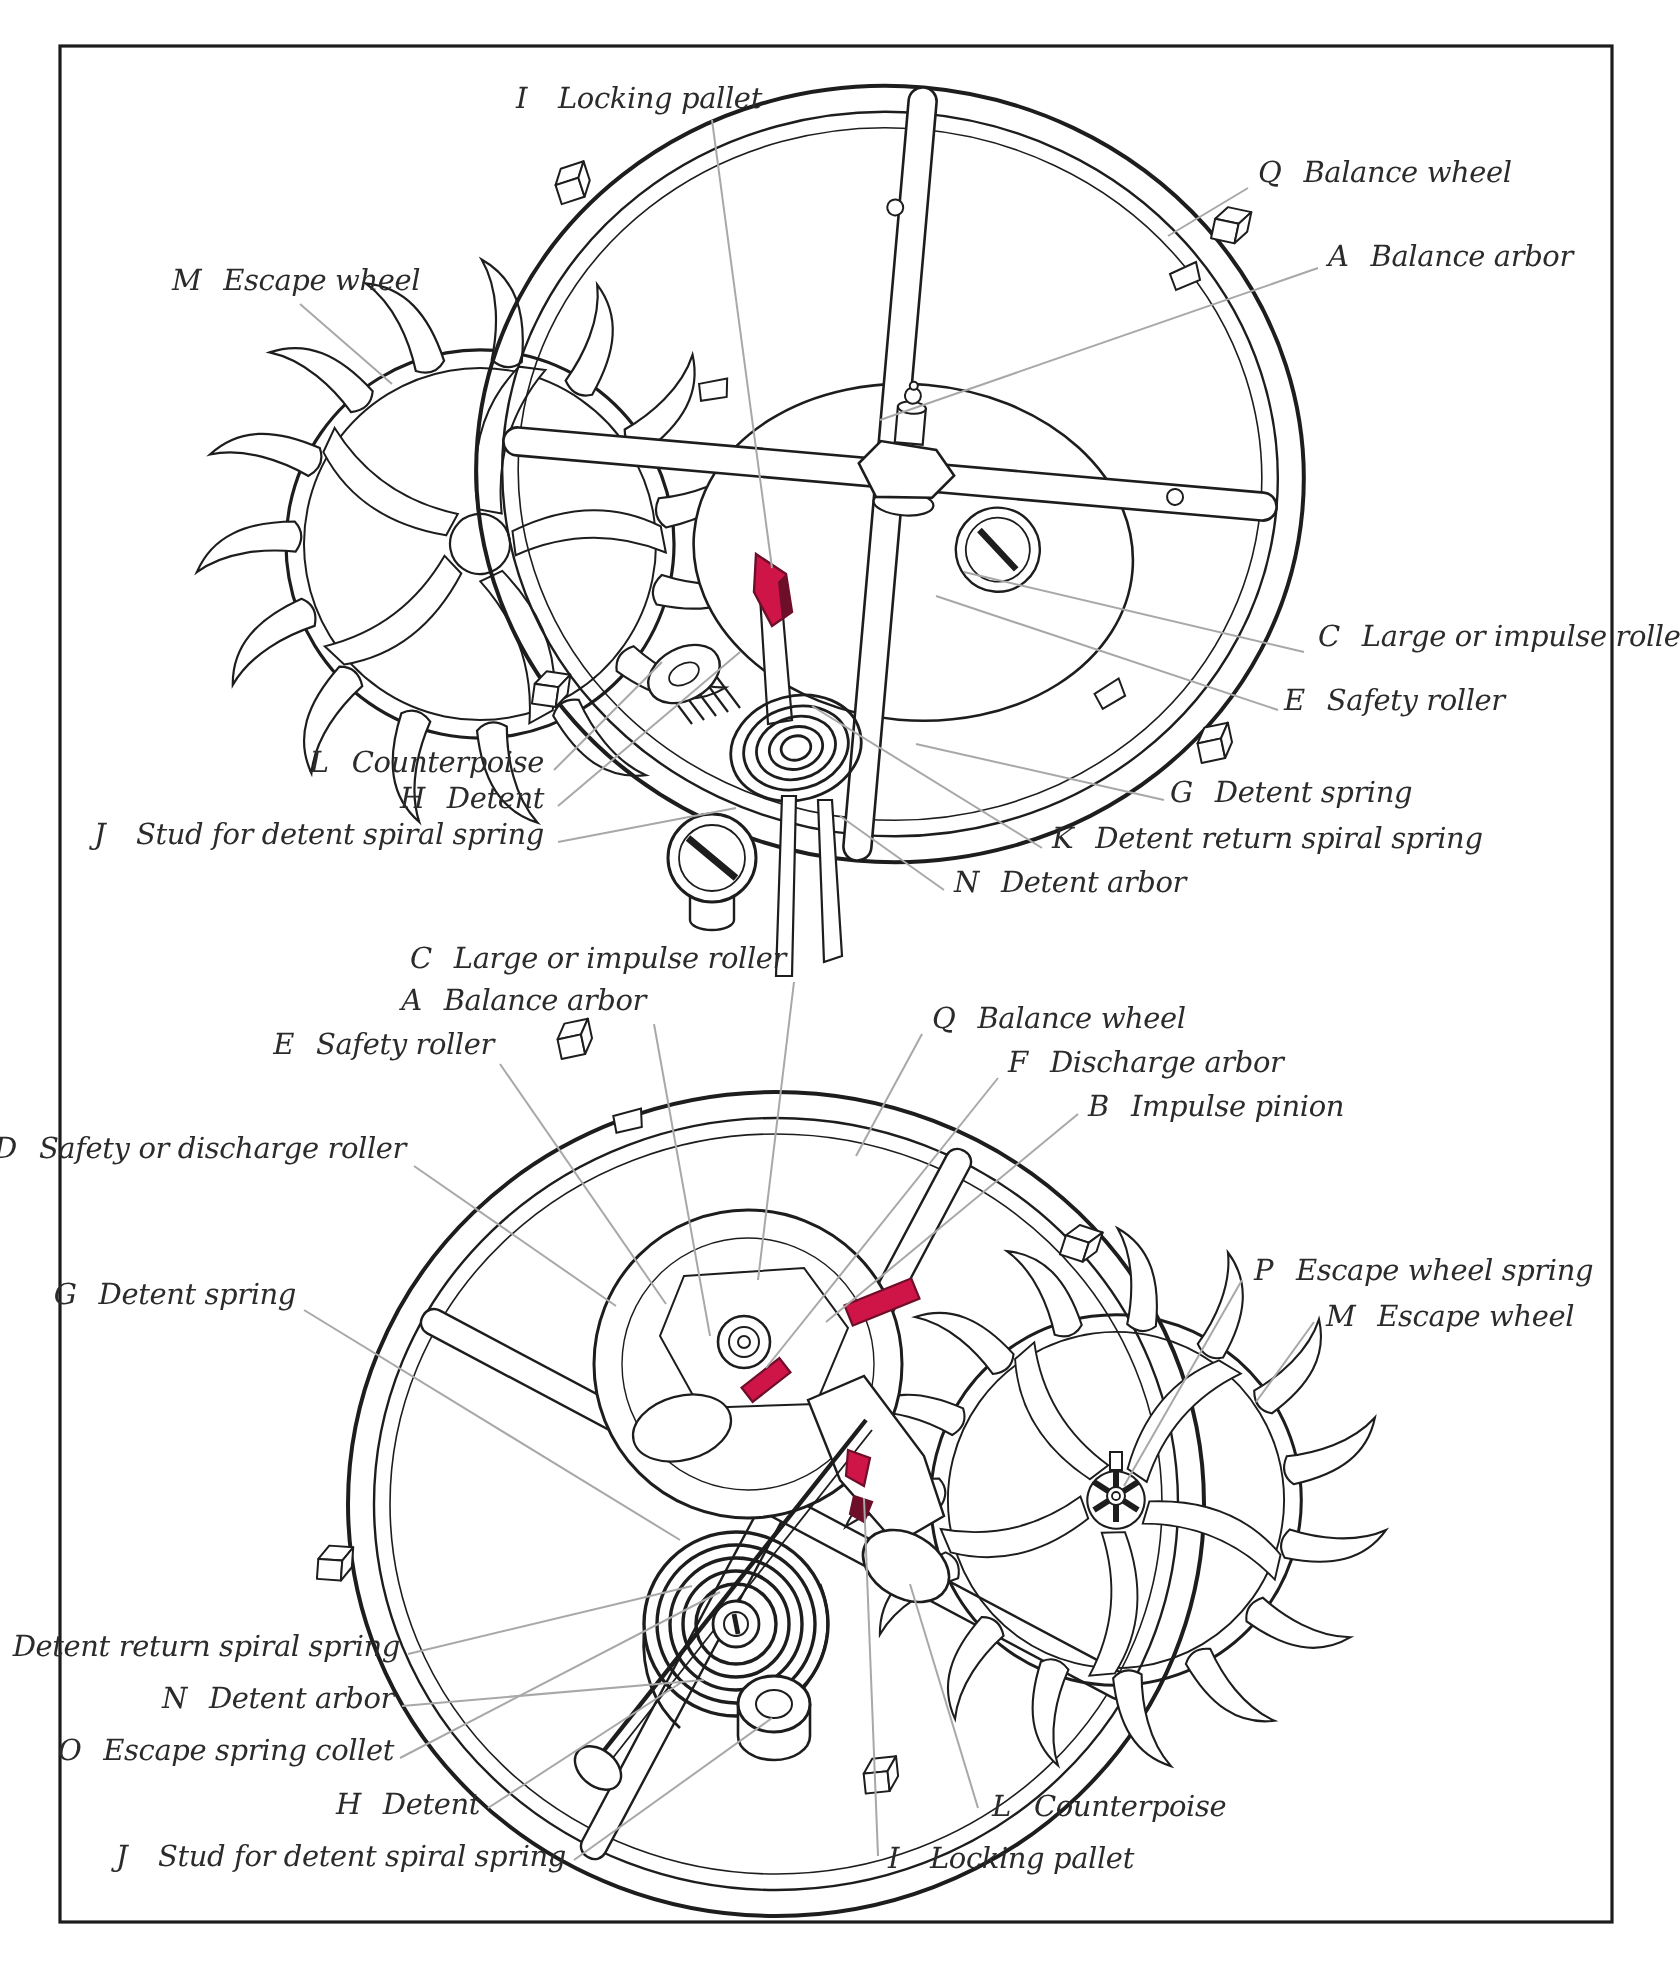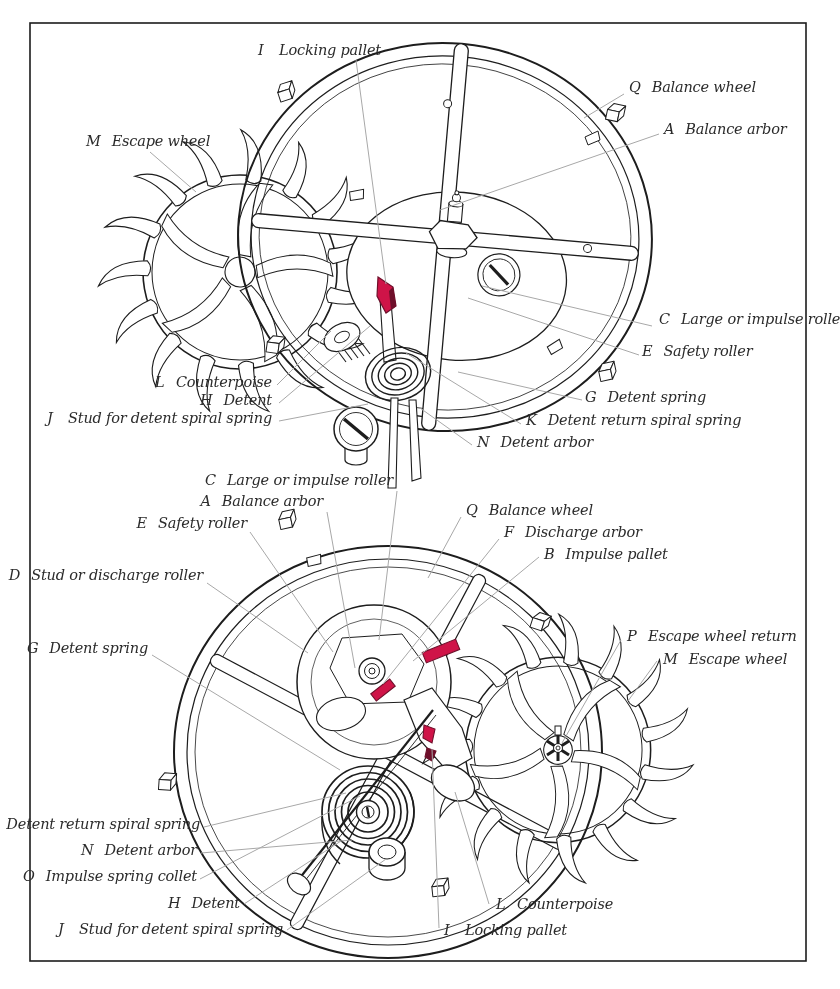--- a/index.html
+++ b/index.html
@@ -310,48 +310,48 @@
 <div class="lbl" style="left:466px;top:502px">
       <span class="ltr">Q</span>
       <span>Balance wheel</span>
     </div>
 <div class="lbl" style="left:504px;top:524px">
       <span class="ltr">F</span>
       <span>Discharge arbor</span>
     </div>
 <div class="lbl" style="left:544px;top:546px">
       <span class="ltr">B</span>
-      <span>Impulse pallet</span>
+      <span>Impulse pinion</span>
     </div>
 <div class="lbl" style="right:637px;top:567px">
       <span class="ltr">D</span>
-      <span>Stud or discharge roller</span>
+      <span>Safety or discharge roller</span>
     </div>
 <div class="lbl" style="right:692px;top:640px">
       <span class="ltr">G</span>
       <span>Detent spring</span>
     </div>
 <div class="lbl" style="left:627px;top:628px">
       <span class="ltr">P</span>
-      <span>Escape wheel return</span>
+      <span>Escape wheel spring</span>
     </div>
 <div class="lbl" style="left:663px;top:651px">
       <span class="ltr">M</span>
       <span>Escape wheel</span>
     </div>
 <div class="lbl" style="right:640px;top:816px">
       <span>Detent return spiral spring</span>
     </div>
 <div class="lbl" style="right:643px;top:842px">
       <span class="ltr">N</span>
       <span>Detent arbor</span>
     </div>
 <div class="lbl" style="right:643px;top:868px">
       <span class="ltr">O</span>
-      <span>Impulse spring collet</span>
+      <span>Escape spring collet</span>
     </div>
 <div class="lbl" style="right:600px;top:895px">
       <span class="ltr">H</span>
       <span>Detent</span>
     </div>
 <div class="lbl" style="right:557px;top:921px">
       <span class="ltr">J</span>
       <span>Stud for detent spiral spring</span>
     </div>
 <div class="lbl" style="left:496px;top:896px">

